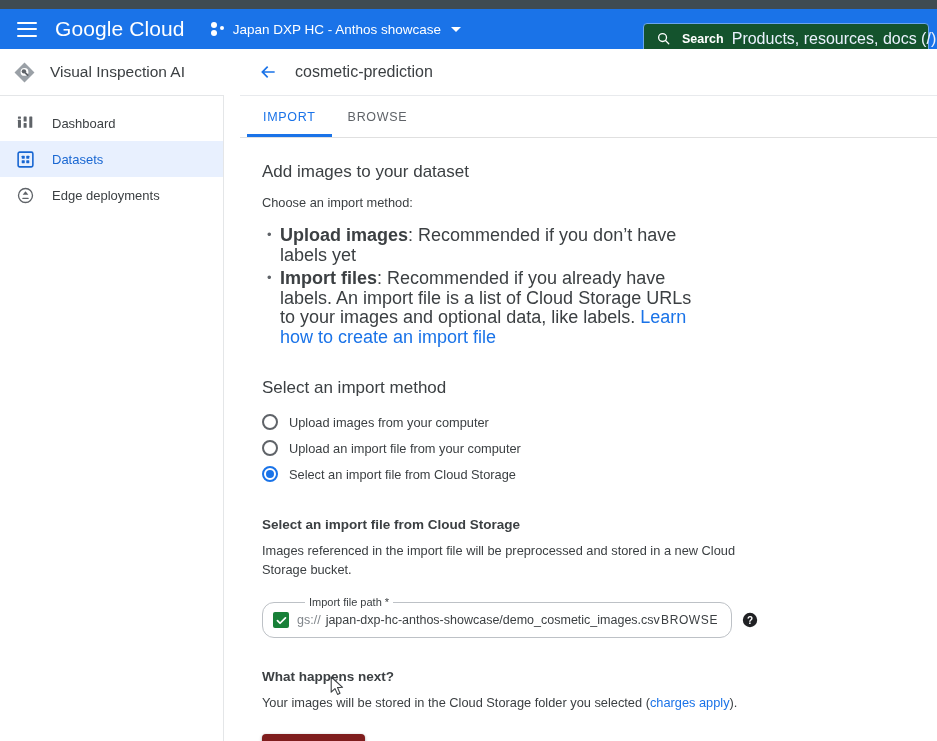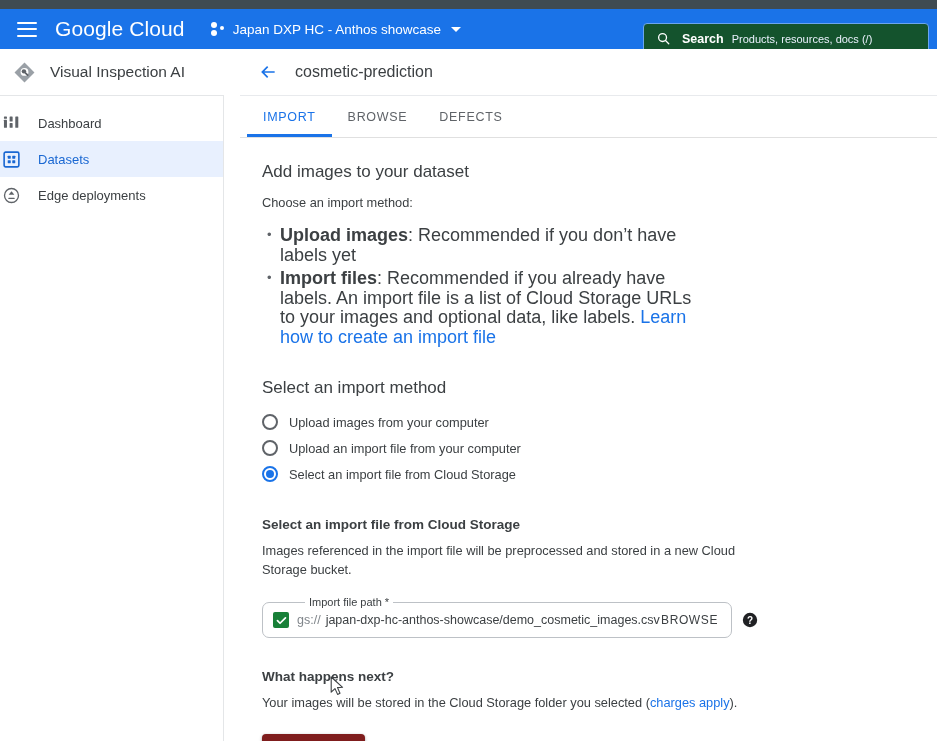--- a/index.html
+++ b/index.html
@@ -55,41 +55,41 @@
   }
 
   .search-wrap {
     position: absolute; left: 643px; top: 14px;
     width: 286px; height: 31px;
     background: #14532d; border: 1px solid #6ba5ee; border-radius: 4px;
     display: flex; align-items: center; cursor: text;
   }
   .search-ico { margin-left: 12px; margin-right: 11px; display:flex; }
   .search-label { color: #fff; font-size: 12.5px; font-weight: bold; margin-right: 8px; white-space: nowrap; }
-  .search-ph { color: #eaf1fd; font-size: 11px; white-space: nowrap; }
+  .search-ph { color: #eaf1fd; font-size: 16px; white-space: nowrap; }
 
   
   .product-bar {
     position: absolute; top: 49px; left: 0; width: 224px; height: 47px;
     display: flex; align-items: center;
     border-bottom: 1px solid #e4e6e8;
     background: #fff;
   }
   .prod-icon { margin-left: 13px; margin-right: 14px; display:flex; }
   .prod-title { font-size: 15.5px; color: #3c4043; white-space: nowrap; }
 
   
   .sidebar {
     position: absolute; top: 96px; left: 0; width: 224px; height: 645px;
     background: #fff; border-right: 1px solid #e4e6e8;
     padding-top: 9px;
   }
   .nav-item {
     display: flex; align-items: center; height: 36px; cursor: pointer;
-    position: relative;
+    padding-left: 14px; position: relative;
   }
   .nav-item .ni-icon { width: 22px; display: flex; justify-content: center; align-items: center; margin-right: 16px; }
   .nav-item .ni-label { font-size: 13px; color: #3c4043; white-space: nowrap; }
   .nav-item.active { background: #e8f0fe; }
   .nav-item.active .ni-label { color: #1967d2; }
 
   
   .main {
     position: absolute; top: 49px; left: 240px; width: 844px; height: 692px;
     background: #fff;
@@ -160,21 +160,21 @@
     transform: translate(-50%, -50%);
   }
   .radio-label { font-size: 12.8px; color: #3c4043; white-space: nowrap; }
 
   .blk-cloud { margin-top: 30px; }
   .blk-cloud p.body-t { max-width: 476px; }
 
   .field-row { margin-top: 23px; display: flex; align-items: center; }
   .text-field {
     position: relative; width: 470px; height: 36px;
-    border: 1px solid #bdc1c6; border-radius: 7px;
+    border: 1px solid #bdc1c6; border-radius: 12px;
     display: flex; align-items: center;
   }
   .tf-legend {
     position: absolute; top: -7px; left: 42px;
     background: #fff; padding: 0 4px;
     font-size: 11px; color: #3c4043; white-space: nowrap;
   }
   .gs-badge {
     width: 16px; height: 16px; background: #188038; border-radius: 2px;
     margin-left: 10px; margin-right: 8px; flex: none;
@@ -306,23 +306,20 @@
       </span>
       <span class="page-title">cosmetic-prediction</span>
     </div>
 
     <div class="tabs">
       <div class="tab active">
         <span>IMPORT</span>
       </div>
       <div class="tab">
         <span>BROWSE</span>
-      </div>
-      <div class="tab">
-        <span>DEFECTS</span>
       </div>
     </div>
 
     <div class="content">
 
       <h2 class="sec-h">Add images to your dataset</h2>
       <p class="body-t">Choose an import method:</p>
 
       <ul class="methods">
         <li>

